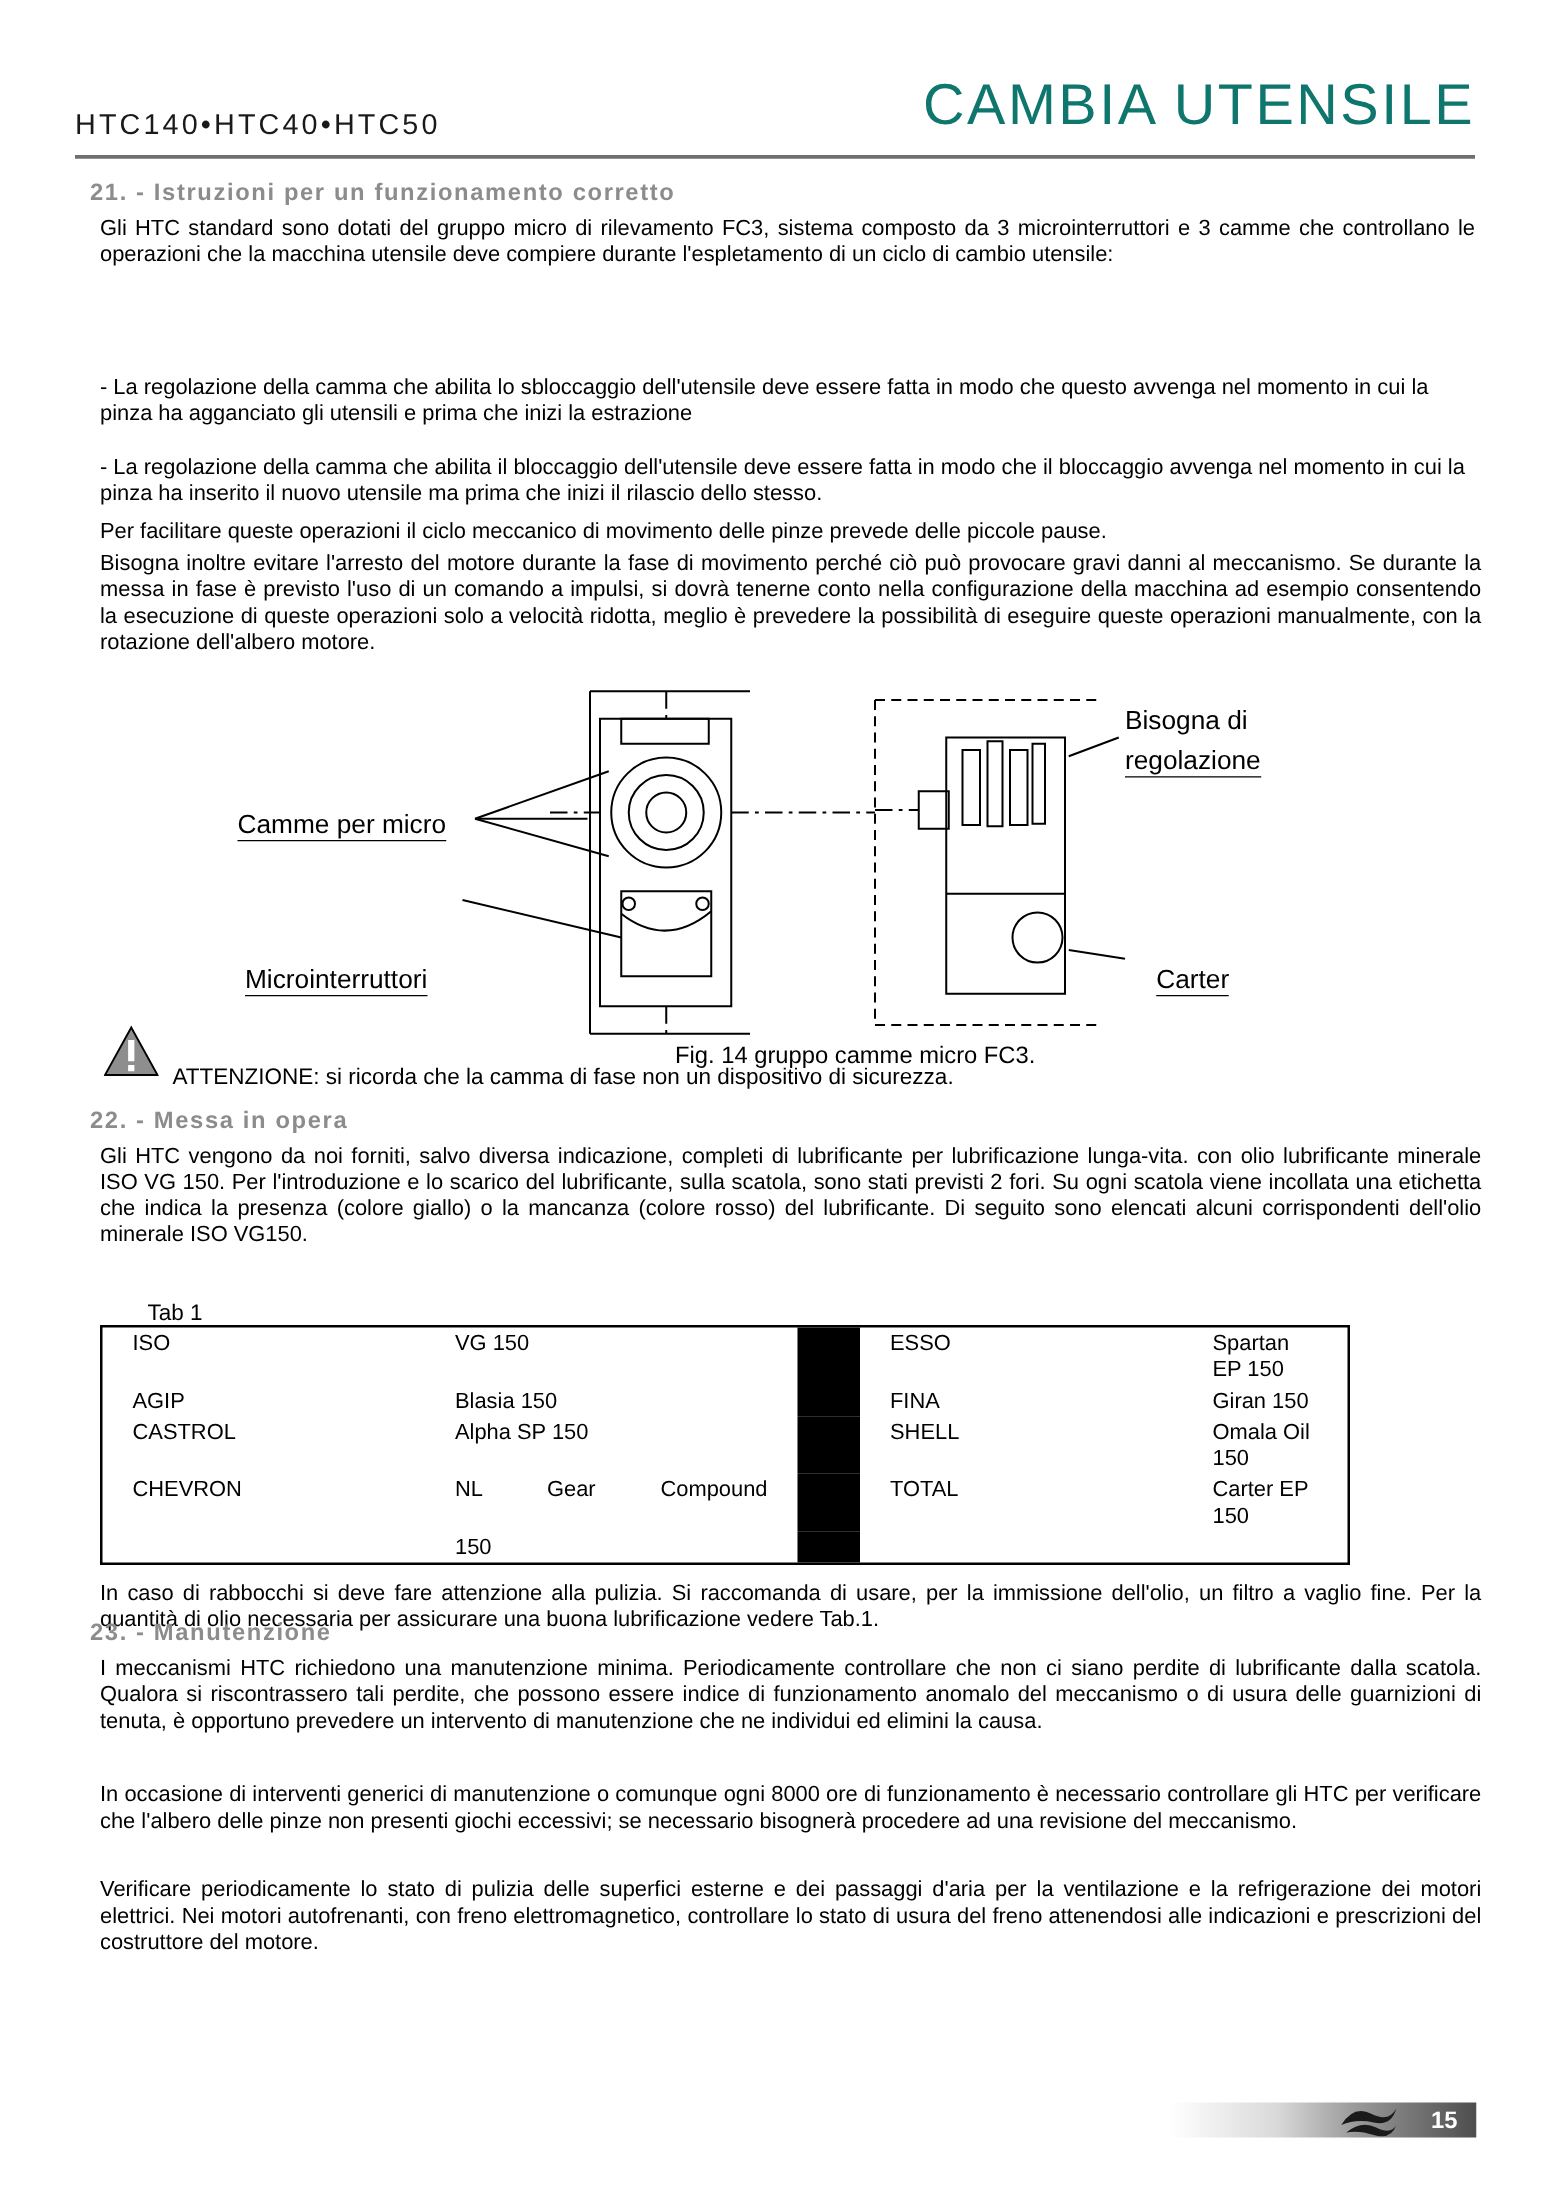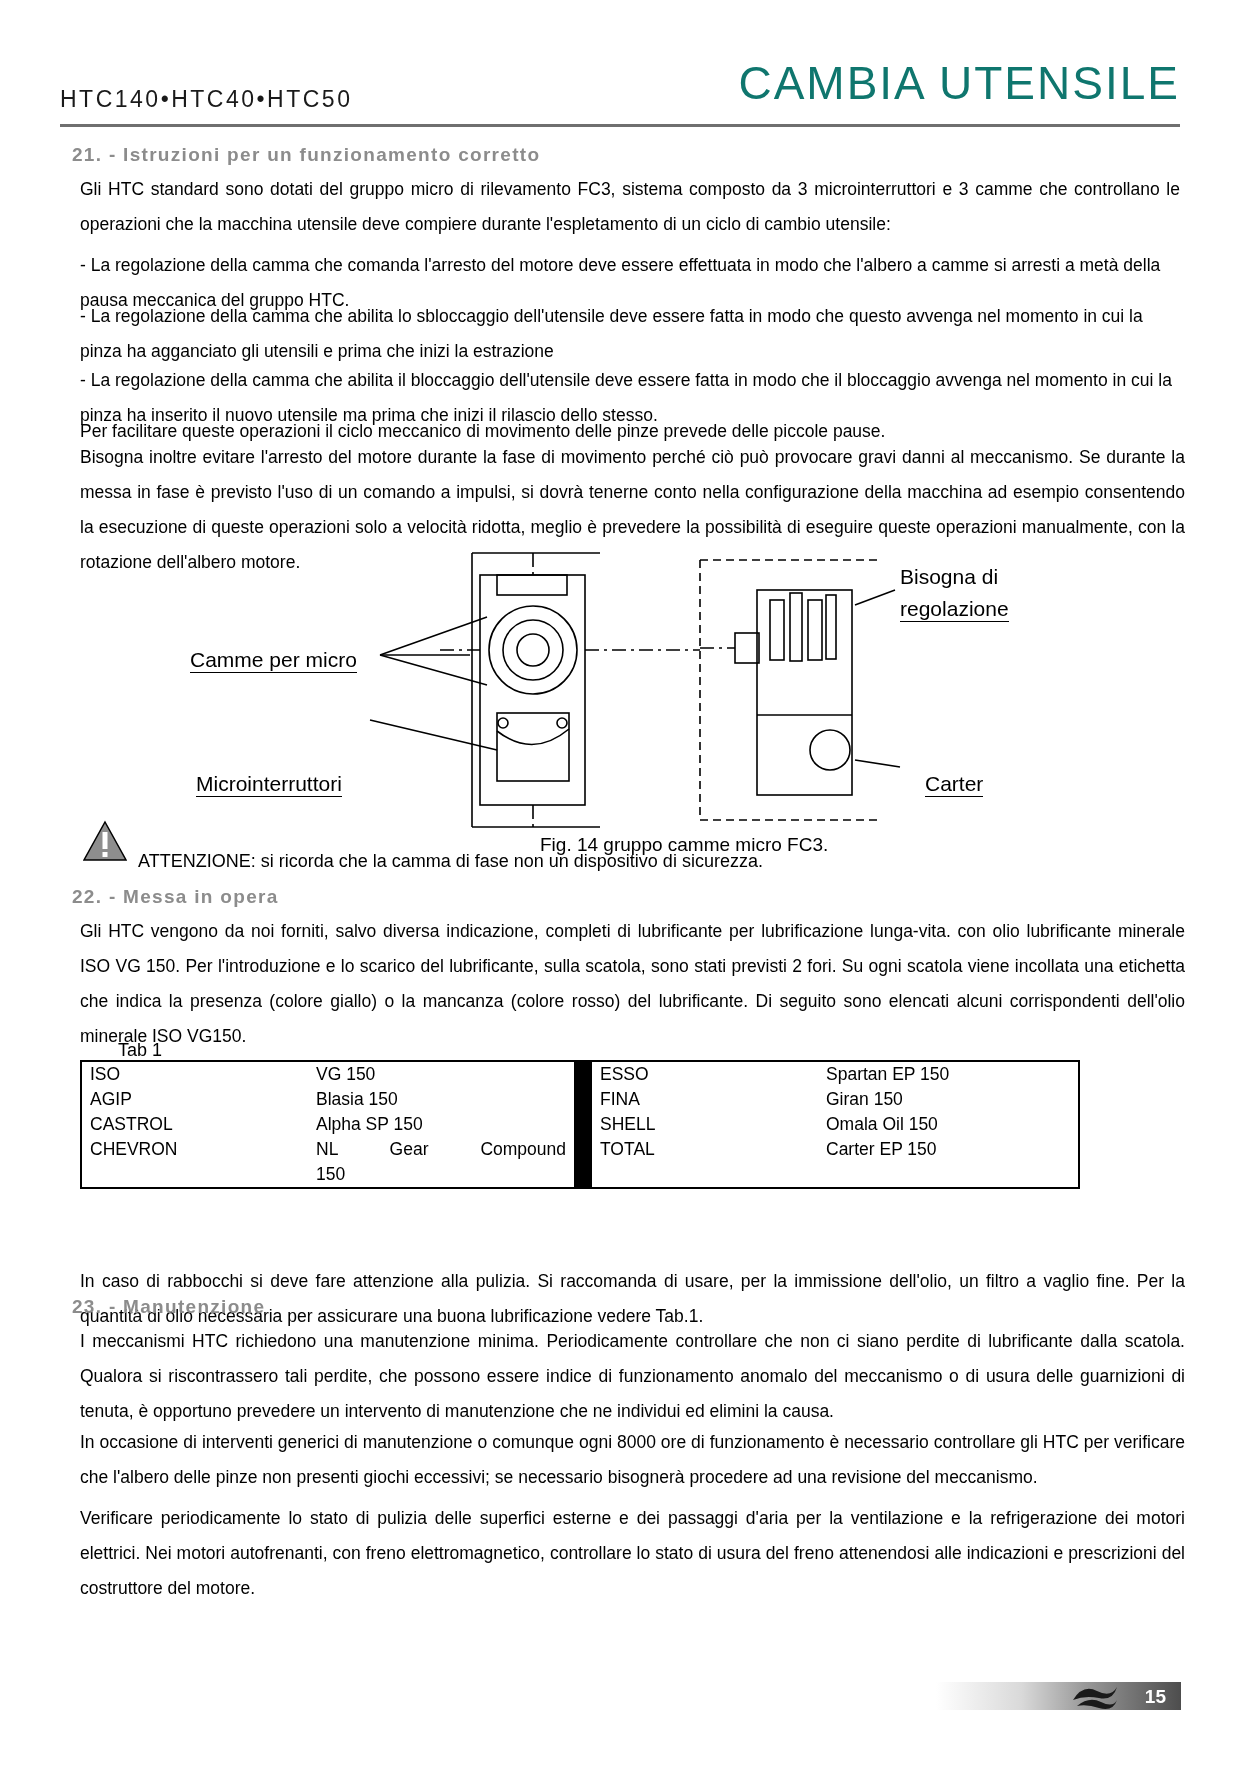--- a/index.html
+++ b/index.html
@@ -56,21 +56,21 @@
   .sec-head {
     position: absolute;
     font-size: 19px;
     font-weight: bold;
     color: #8c8c8c;
     letter-spacing: 1.3px;
   }
   .para {
     position: absolute;
     font-size: 17.5px;
-    line-height: 35px;
+    line-height: 21px;
     color: #000;
     text-align: justify;
   }
   .para.nojust { text-align: left; }
   .fig-label {
     position: absolute;
     font-size: 21px;
     color: #000;
   }
   .fig-label.underline { border-bottom: 1.5px solid #000; }
@@ -105,21 +105,21 @@
     width: 1000px;
     border: 2px solid #000;
     box-sizing: border-box;
   }
   .oil-table table {
     width: 100%;
     border-collapse: collapse;
     font-size: 17.5px;
   }
   .oil-table td {
-    padding: 2px 8px;
+    padding: 2px 24px;
     vertical-align: top;
   }
   .col-brand { width: 210px; }
   .col-prod  { width: 250px; }
   .divider-col {
     width: 2px;
     padding: 0;
     background: #000;
   }
   .justify-cell {
@@ -155,21 +155,20 @@
   <div class="header">
     <div class="header-model">HTC140•HTC40•HTC50</div>
     <div class="header-title">CAMBIA UTENSILE</div>
   </div>
   <div class="header-rule"></div>
 
   <div class="sec-head" style="left:72px; top:144px; width:900px;">21. - Istruzioni per un funzionamento corretto</div>
 
   <div class="para" style="left:80px; top:172px; width:1100px;">Gli HTC standard sono dotati del gruppo micro di rilevamento FC3, sistema composto da 3 microinterruttori e 3 camme che controllano le operazioni che la macchina utensile deve compiere durante l'espletamento di un ciclo di cambio utensile:</div>
 
-  <div class="para nojust" style="left:80px; top:248px; width:1100px;">- La regolazione della camma che comanda l'arresto del motore deve essere effettuata in modo che l'albero a camme si arresti a metà della pausa meccanica del gruppo HTC.</div>
 
   <div class="para nojust" style="left:80px; top:363px; width:1110px;">- La regolazione della camma che abilita il bloccaggio dell'utensile deve essere fatta in modo che il bloccaggio avvenga nel momento in cui la pinza ha inserito il nuovo utensile ma prima che inizi il rilascio dello stesso.</div>
 
   <div class="para nojust" style="left:80px; top:299px; width:1100px;">- La regolazione della camma che abilita lo sbloccaggio dell'utensile deve essere fatta in modo che questo avvenga nel momento in cui la pinza ha agganciato gli utensili e prima che inizi la estrazione</div>
 
   <div class="para nojust" style="left:80px; top:414px; width:1110px;">Per facilitare queste operazioni il ciclo meccanico di movimento delle pinze prevede delle piccole pause.</div>
 
   <div class="para" style="left:80px; top:440px; width:1105px;">Bisogna inoltre evitare l'arresto del motore durante la fase di movimento perché ciò può provocare gravi danni al meccanismo. Se durante la messa in fase è previsto l'uso di un comando a impulsi, si dovrà tenerne conto nella configurazione della macchina ad esempio consentendo la esecuzione di queste operazioni solo a velocità ridotta, meglio è prevedere la possibilità di eseguire queste operazioni manualmente, con la rotazione dell'albero motore.</div>
 
   <div>

